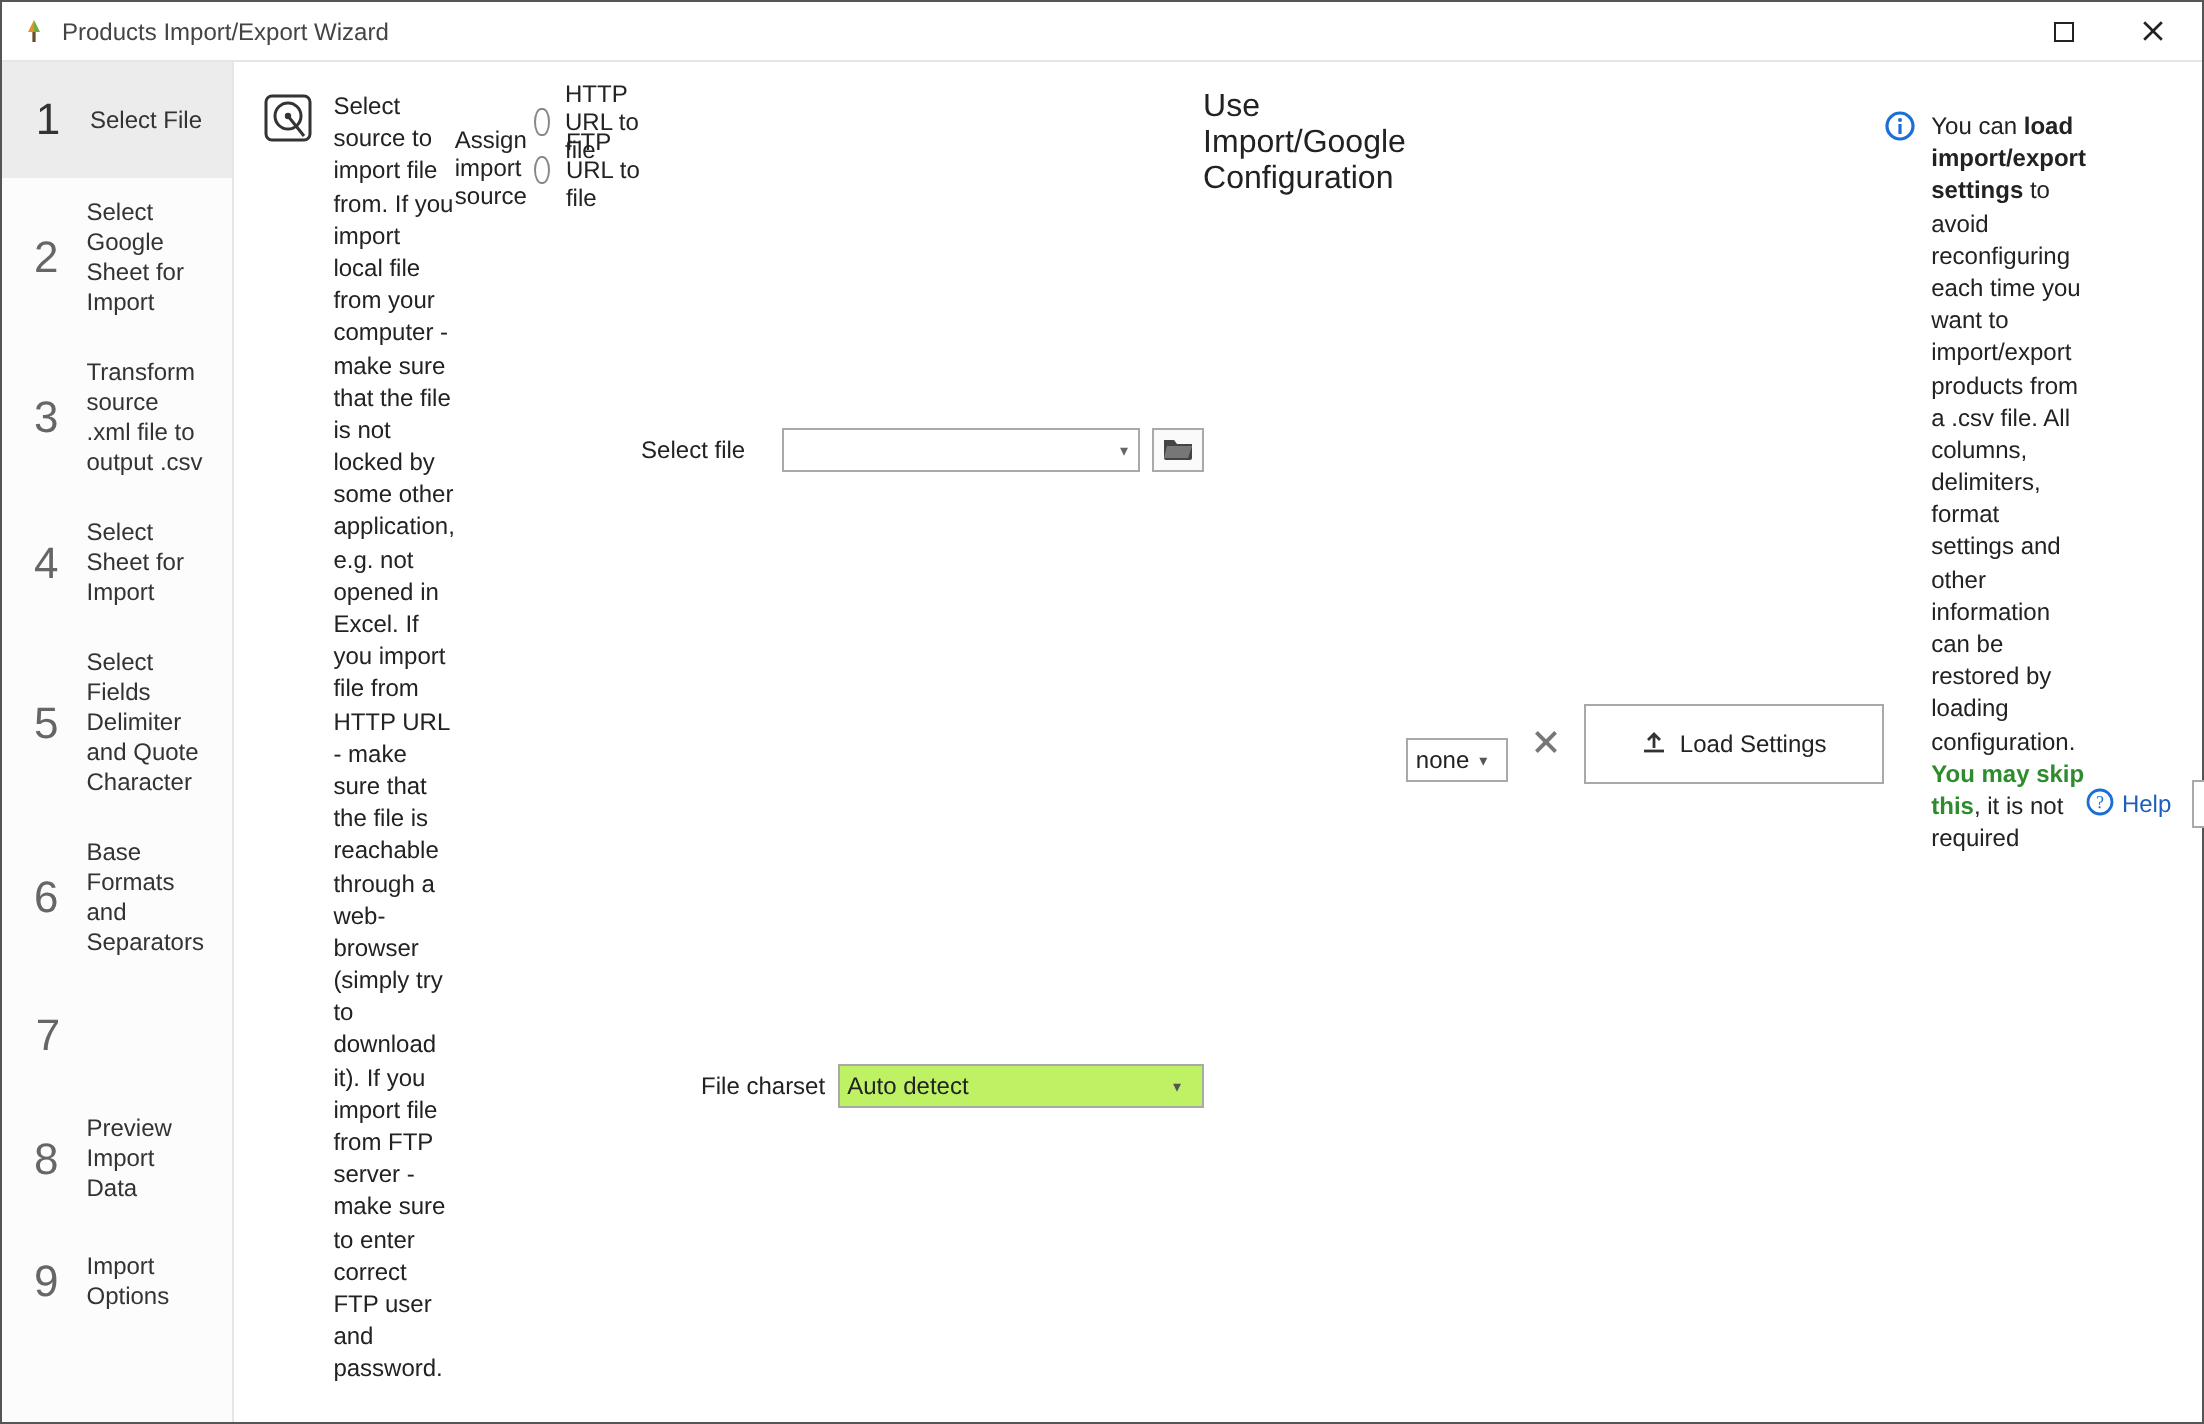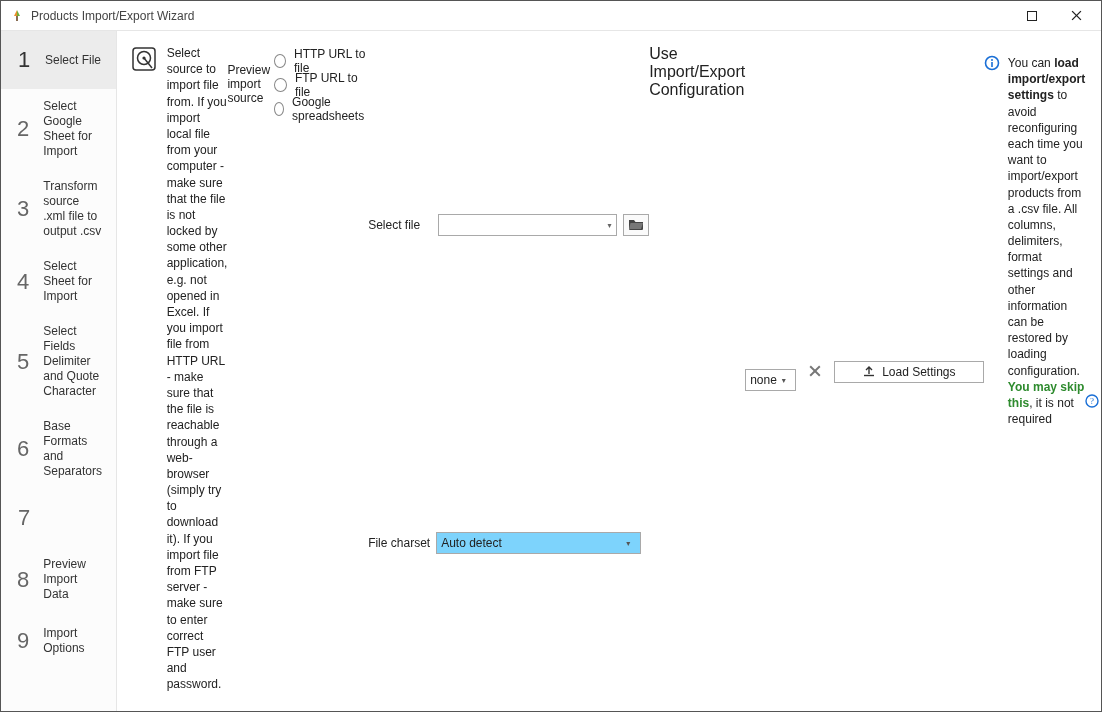--- a/index.html
+++ b/index.html
@@ -61,44 +61,44 @@
     flex: 1; border: none; outline: none; height: 100%; font-size: 12px; padding: 0 4px; background: transparent;
   }
   .text-input .drop-caret {
     width: 14px; display: flex; align-items: center; justify-content: center; color: #666; font-size: 8px;
     border-left: 1px solid transparent;
   }
   .browse-btn {
     width: 26px; height: 22px; border: 1px solid #a9a9a9; background: #fafafa;
     display: flex; align-items: center; justify-content: center;
   }
-  .charset-row { grid-column: 1 / span 3; display: flex; align-items: center; gap: 6px; }
+  .charset-row { grid-column: 1 / span 3; display: flex; align-items: center; gap: 6px; margin-left: 30px; }
   .charset-row .select {
-    width: 205px; height: 22px; border: 1px solid #a9a9a9; background: #7dd3fc;
+    width: 205px; height: 22px; border: 1px solid #a9a9a9; background: #bef264;
     display: flex; align-items: center; padding: 0 4px; position: relative;
   }
   .charset-row .select .val { flex: 1; font-size: 12px; }
   .charset-row .select .caret {
     width: 16px; display: flex; align-items: center; justify-content: center; font-size: 8px; color: #555;
   }
   .spacer { flex: 1; }
   .config-title { font-size: 16px; color: #222; margin-bottom: 10px; }
   .config-row { display: flex; align-items: center; gap: 8px; }
   .config-select {
     flex: 1; height: 22px; border: 1px solid #a9a9a9; background: #fff;
     display: flex; align-items: center; padding: 0 4px; margin-top: 16px;
   }
   .config-select .val { flex: 1; font-size: 12px; }
   .config-select .caret { width: 14px; font-size: 8px; color: #555; display: flex; align-items: center; justify-content: center; }
   .icon-btn {
     width: 22px; height: 22px; display: flex; align-items: center; justify-content: center;
     color: #666;
   }
   .load-btn {
-    height: 22px; width: 150px; border: 1px solid #a9a9a9; background: #fff;
+    height: 40px; width: 150px; border: 1px solid #a9a9a9; background: #fff;
     display: flex; align-items: center; justify-content: center; gap: 6px; font-size: 12px;
   }
   .note-row { display: flex; gap: 8px; margin-top: 10px; font-size: 12px; line-height: 1.35; }
   .note-row .info-icon { width: 16px; height: 16px; flex-shrink: 0; }
   .note-row .green { color: #2e8b2e; font-weight: bold; }
   .note-row .bold { font-weight: bold; }
   
   .footer {
     margin-top: 60px; display: flex; align-items: center; gap: 10px;
   }
@@ -183,33 +183,29 @@
           <svg viewBox="0 0 26 26" width="26" height="26">
             <rect x="2" y="2" width="22" height="22" rx="3" fill="#fff" stroke="#333" stroke-width="1.5"></rect>
             <circle cx="13" cy="12" r="6.5" fill="none" stroke="#333" stroke-width="1.5"></circle>
             <circle cx="13" cy="12" r="1.6" fill="#333"></circle>
             <line x1="13" y1="12" x2="21" y2="22" stroke="#333" stroke-width="1.5"></line>
           </svg>
         </span>
         <div class="text">Select source to import file from. If you import local file from your computer - make sure that the file is not locked by some other application, e.g. not opened in Excel. If you import file from HTTP URL - make sure that the file is reachable through a web-browser (simply try to download it). If you import file from FTP server - make sure to enter correct FTP user and password.</div>
       </div>
 
-      <div class="section-label">Preview import source</div>
+      <div class="section-label">Assign import source</div>
       <div class="radio-group">
         <div class="radio-item">
           <span class="radio-outer"></span>
           <span>HTTP URL to file</span>
         </div>
         <div class="radio-item">
           <span class="radio-outer"></span>
           <span>FTP URL to file</span>
-        </div>
-        <div class="radio-item">
-          <span class="radio-outer"></span>
-          <span>Google spreadsheets</span>
         </div>
       </div>
 
       <div class="form-grid">
         <div class="form-label">Select file</div>
         <div class="text-input">
           <input type="text" value="" style="">
           <span class="drop-caret">▾</span>
         </div>
         <div class="browse-btn">
@@ -225,21 +221,21 @@
           <div class="form-label">File charset</div>
           <div class="select">
             <span class="val">Auto detect</span>
             <span class="caret">▾</span>
           </div>
         </div>
       </div>
 
       <div class="spacer"></div>
 
-      <div class="config-title">Use Import/Export Configuration</div>
+      <div class="config-title">Use Import/Google Configuration</div>
       <div class="config-row">
         <div class="config-select">
           <span class="val">none</span>
           <span class="caret">▾</span>
         </div>
         <div class="icon-btn">
           <span>
             <svg width="12" height="12" viewBox="0 0 10 10">
                 <line x1="1" y1="1" x2="9" y2="9" stroke="#777" stroke-width="1.6"></line>
                 <line x1="9" y1="1" x2="1" y2="9" stroke="#777" stroke-width="1.6"></line>

